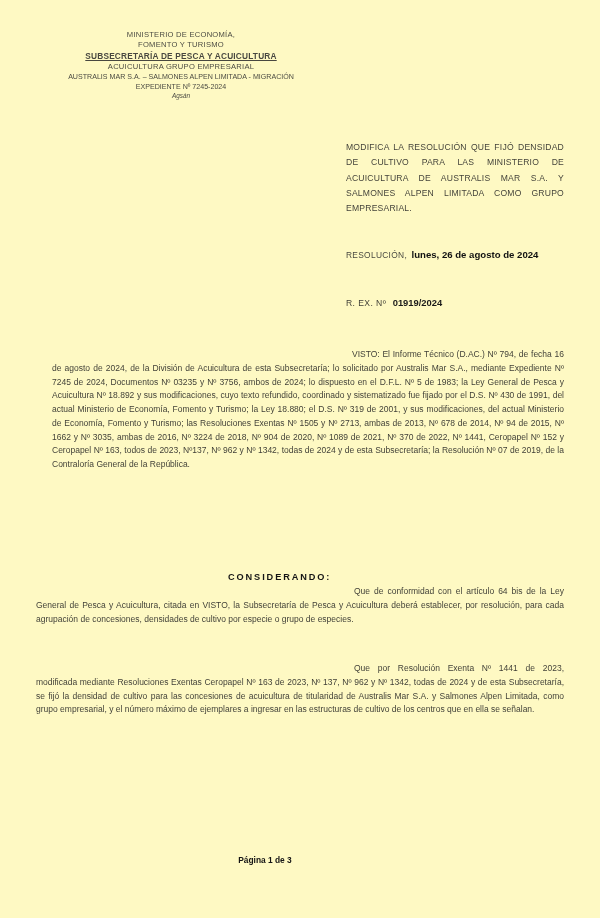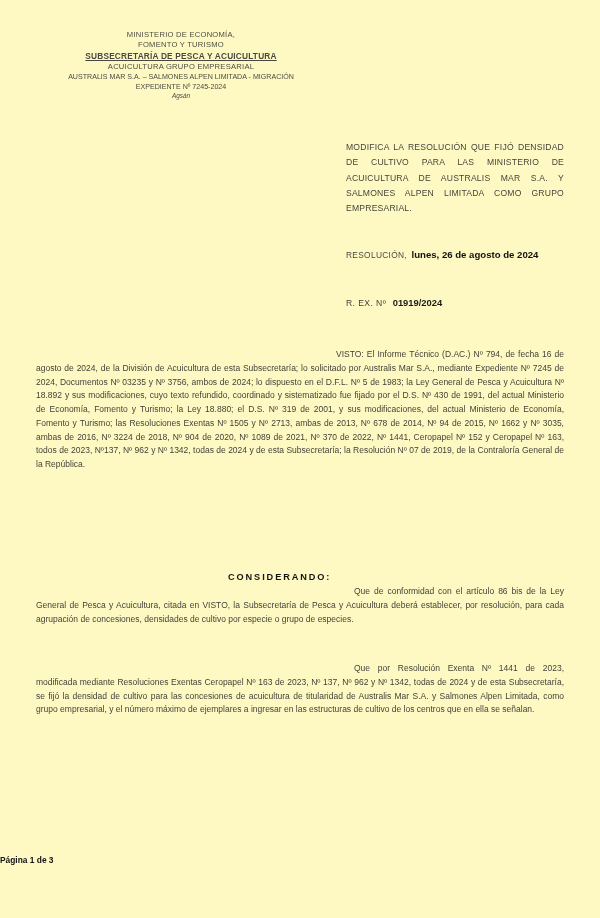--- a/index.html
+++ b/index.html
@@ -113,20 +113,21 @@
     width: 528px;
     font-size: 8.5px;
     line-height: 1.62;
     text-align: justify;
     color: #1c1c1c;
   }
   .visto { top: 348px; }
   .visto .lead {
     display: block;
     text-indent: 300px;
+    margin-left: 16px;
   }
 
   .considerando-head {
     position: absolute;
     left: 228px;
     top: 540px;
     font-size: 9.2px;
     font-weight: bold;
     letter-spacing: 1.9px;
     color: #151515;
@@ -139,21 +140,21 @@
 
   .cons-2 { top: 662px; }
   .cons-2 .lead { text-indent: 318px; }
 
   
   .footer {
     position: absolute;
     left: 0;
     top: 855px;
     width: 600px;
-    text-align: left;
+    text-align: center;
     padding-right: 70px;
     box-sizing: border-box;
     font-size: 8.4px;
     font-weight: bold;
     color: #141414;
   }
 
   
   .scan {
     opacity: 0.86;
@@ -186,21 +187,21 @@
     <span class="num">01919/2024</span>
   </div>
 
   <div class="body-block visto scan">
     <span class="lead">VISTO: El Informe Técnico (D.AC.) Nº 794, de fecha 16 de agosto de 2024, de la División de Acuicultura de esta Subsecretaría; lo solicitado por Australis Mar S.A., mediante Expediente Nº 7245 de 2024, Documentos Nº 03235 y Nº 3756, ambos de 2024; lo dispuesto en el D.F.L. Nº 5 de 1983; la Ley General de Pesca y Acuicultura Nº 18.892 y sus modificaciones, cuyo texto refundido, coordinado y sistematizado fue fijado por el D.S. Nº 430 de 1991, del actual Ministerio de Economía, Fomento y Turismo; la Ley 18.880; el D.S. Nº 319 de 2001, y sus modificaciones, del actual Ministerio de Economía, Fomento y Turismo; las Resoluciones Exentas Nº 1505 y Nº 2713, ambas de 2013, Nº 678 de 2014, Nº 94 de 2015, Nº 1662 y Nº 3035, ambas de 2016, Nº 3224 de 2018, Nº 904 de 2020, Nº 1089 de 2021, Nº 370 de 2022, Nº 1441, Ceropapel Nº 152 y Ceropapel Nº 163, todos de 2023, Nº137, Nº 962 y Nº 1342, todas de 2024 y de esta Subsecretaría; la Resolución Nº 07 de 2019, de la Contraloría General de la República.</span>
   </div>
 
   <div class="considerando-head">CONSIDERANDO:</div>
 
   <div class="body-block cons-1 scan">
-    <p class="lead">Que de conformidad con el artículo 86 bis de la Ley General de Pesca y Acuicultura, citada en VISTO, la Subsecretaría de Pesca y Acuicultura deberá establecer, por resolución, para cada agrupación de concesiones, densidades de cultivo por especie o grupo de especies.</p>
+    <p class="lead">Que de conformidad con el artículo 64 bis de la Ley General de Pesca y Acuicultura, citada en VISTO, la Subsecretaría de Pesca y Acuicultura deberá establecer, por resolución, para cada agrupación de concesiones, densidades de cultivo por especie o grupo de especies.</p>
   </div>
 
   <div class="body-block cons-2 scan">
     <p class="lead">Que por Resolución Exenta Nº 1441 de 2023, modificada mediante Resoluciones Exentas Ceropapel Nº 163 de 2023, Nº 137, Nº 962 y Nº 1342, todas de 2024 y de esta Subsecretaría, se fijó la densidad de cultivo para las concesiones de acuicultura de titularidad de Australis Mar S.A. y Salmones Alpen Limitada, como grupo empresarial, y el número máximo de ejemplares a ingresar en las estructuras de cultivo de los centros que en ella se señalan.</p>
   </div>
 
   <div class="footer">Página 1 de 3</div>
 
 </div>
 

